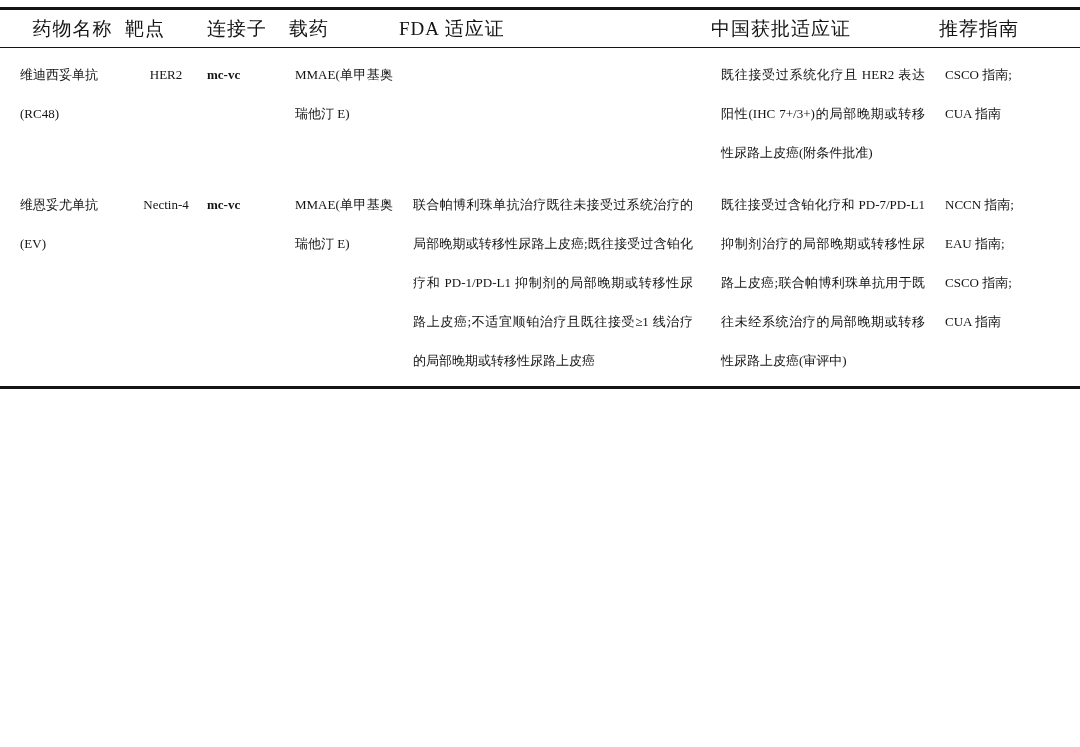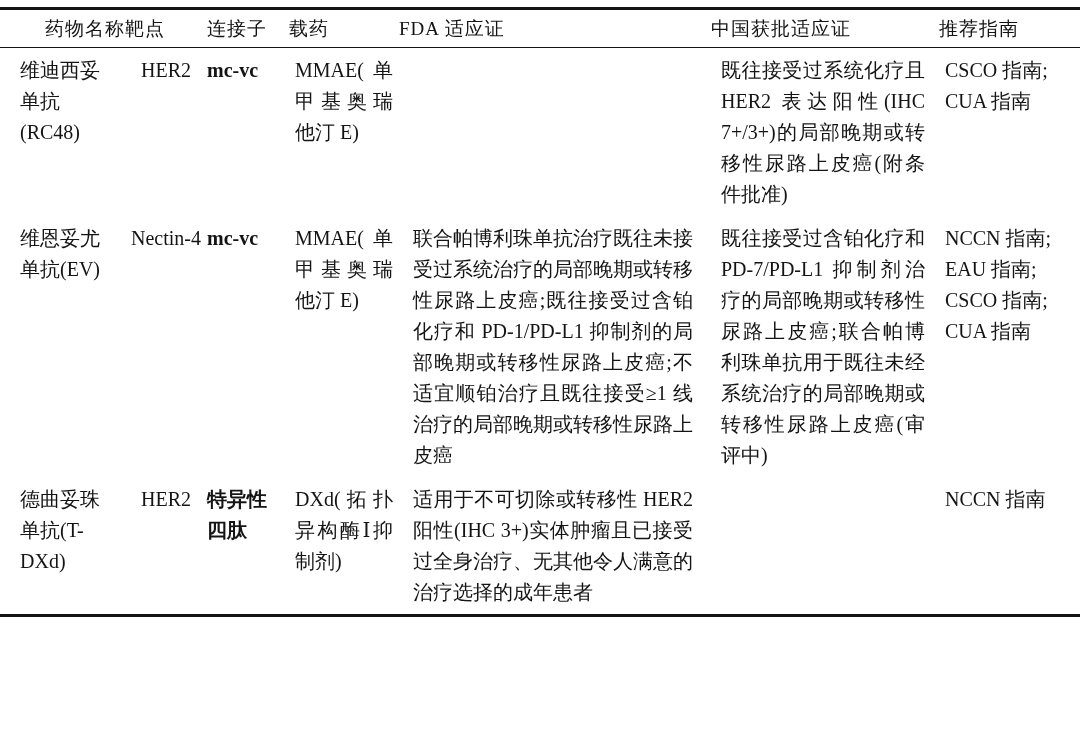--- a/index.html
+++ b/index.html
@@ -28,27 +28,27 @@
     font-weight: normal;
     font-size: 19px;
     height: 37px;
     border-bottom: 1.5px solid #141414;
     text-align: left;
     vertical-align: middle;
     padding: 0;
     letter-spacing: 1px;
   }
   thead th.col-drug {
-    text-align: right;
+    text-align: center;
     padding-left: 20px;
   }
   tbody td {
     vertical-align: top;
-    font-size: 20px;
-    line-height: 31px;
+    font-size: 13px;
+    line-height: 39px;
     padding: 7px 0 6px 0;
     white-space: pre-line;
   }
   td.col-drug   { padding-left: 20px; padding-right: 8px; text-align: left; }
   td.col-target { text-align: center; }
   td.col-linker { text-align: left; font-weight: bold; }
   td.col-payload{ padding-left: 6px; padding-right: 6px; text-align: left; text-align: justify; }
   td.col-fda    { padding-left: 14px; padding-right: 18px; text-align: justify; }
   td.col-china  { padding-left: 10px; padding-right: 14px; text-align: justify; }
   td.col-guide  { padding-left: 6px;  padding-right: 18px;  text-align: left; }
@@ -94,25 +94,15 @@
         <td class="col-target">Nectin-4</td>
         <td class="col-linker">mc-vc</td>
         <td class="col-payload">MMAE(单甲基奥瑞他汀 E)</td>
         <td class="col-fda">联合帕博利珠单抗治疗既往未接受过系统治疗的局部晚期或转移性尿路上皮癌;既往接受过含铂化疗和 PD-1/PD-L1 抑制剂的局部晚期或转移性尿路上皮癌;不适宜顺铂治疗且既往接受≥1 线治疗的局部晚期或转移性尿路上皮癌</td>
         <td class="col-china">既往接受过含铂化疗和 PD-7/PD-L1 抑制剂治疗的局部晚期或转移性尿路上皮癌;联合帕博利珠单抗用于既往未经系统治疗的局部晚期或转移性尿路上皮癌(审评中)</td>
         <td class="col-guide">NCCN 指南;
 EAU 指南;
 CSCO 指南;
 CUA 指南</td>
       </tr>
-      <tr>
-        <td class="col-drug">德曲妥珠单抗(T-DXd)</td>
-        <td class="col-target">HER2</td>
-        <td class="col-linker">特异性
-四肽</td>
-        <td class="col-payload">DXd(拓扑异构酶Ⅰ抑制剂)</td>
-        <td class="col-fda">适用于不可切除或转移性 HER2 阳性(IHC 3+)实体肿瘤且已接受过全身治疗、无其他令人满意的治疗选择的成年患者</td>
-        <td class="col-china"></td>
-        <td class="col-guide">NCCN 指南</td>
-      </tr>
     </tbody>
   </table>
 </div>
 
 </body></html>

